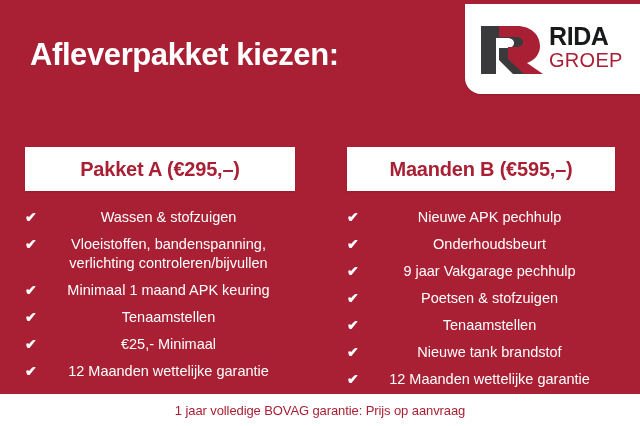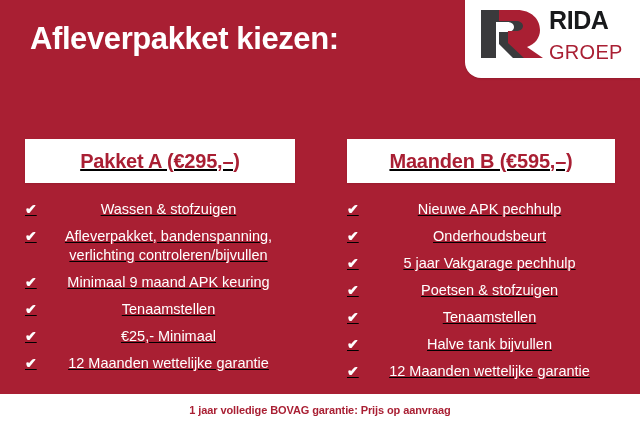--- a/index.html
+++ b/index.html
@@ -6,21 +6,21 @@
   body{
     width:640px;height:426px;
     background:#A91F33;
     font-family:"Liberation Sans", sans-serif;
     overflow:hidden;
     position:relative;
   }
   .canvas{position:relative;width:640px;height:426px;background:#A91F33;overflow:hidden;}
 
   
-  .header{position:absolute;left:0;top:0;width:640px;height:100px;}
+  .header{position:absolute;left:0;top:16px;width:640px;height:100px;}
   .page-title{
     position:absolute;left:30px;top:21px;
     color:#FFFFFF;
     font-size:31px;
     font-weight:bold;
     letter-spacing:-0.4px;
     white-space:nowrap;
   }
 
   
@@ -31,26 +31,26 @@
     box-shadow:0 1px 2px rgba(0,0,0,0.12);
   }
   .logo-mark{position:absolute;left:12px;top:20px;width:68px;height:52px;}
   .logo-words{position:absolute;left:84px;top:20px;}
   .logo-rida{
     color:#18191B;font-size:25px;font-weight:bold;line-height:25px;
     letter-spacing:-0.4px;
   }
   .logo-groep{
     color:#A91F33;font-size:20px;font-weight:normal;line-height:22px;
-    letter-spacing:0.3px;margin-top:8px;
+    letter-spacing:0.3px;margin-top:0;
   }
 
   
   .packages{position:absolute;left:0;top:131px;width:640px;}
-  .package{position:absolute;top:8px;text-decoration:underline;}
+  .package{position:absolute;top:16px;}
   .package-a{left:25px;width:270px;}
   .package-b{left:347px;width:268px;}
 
   .package-header{
     background:#FFFFFF;
     height:44px;
     display:flex;align-items:center;justify-content:center;
     box-shadow:0 1px 2px rgba(0,0,0,0.10);
   }
   .package-header-title{
@@ -81,22 +81,22 @@
   .feature-text{flex:1 1 auto;text-align:center;}
 
   
   .footer-bar{
     position:absolute;left:0;bottom:0;width:640px;height:32px;
     background:#FFFFFF;
     display:flex;align-items:center;justify-content:center;
   }
   .footer-text{
     color:#A91F33;
-    font-size:11px;
-    font-weight:bold;
+    font-size:13px;
+    font-weight:normal;
     letter-spacing:-0.1px;
     white-space:nowrap;
   }
 </style>
 </head>
 <body>
 
 <div class="canvas">
 
   <div class="header">
@@ -122,25 +122,25 @@
       <div class="package-header">
         <span class="package-header-title">Pakket A (€295,–)</span>
       </div>
       <ul class="feature-list">
         <li class="feature-item">
           <span class="check-icon">✔</span>
           <span class="feature-text">Wassen &amp; stofzuigen</span>
         </li>
         <li class="feature-item">
           <span class="check-icon">✔</span>
-          <span class="feature-text">Afleverpakket, bandenspanning, verlichting controleren/bijvullen</span>
+          <span class="feature-text">Vloeistoffen, bandenspanning, verlichting controleren/bijvullen</span>
         </li>
         <li class="feature-item">
           <span class="check-icon">✔</span>
-          <span class="feature-text">Minimaal 9 maand APK keuring</span>
+          <span class="feature-text">Minimaal 1 maand APK keuring</span>
         </li>
         <li class="feature-item">
           <span class="check-icon">✔</span>
           <span class="feature-text">Tenaamstellen</span>
         </li>
         <li class="feature-item">
           <span class="check-icon">✔</span>
           <span class="feature-text">€25,- Minimaal</span>
         </li>
         <li class="feature-item">
@@ -158,33 +158,33 @@
         <li class="feature-item">
           <span class="check-icon">✔</span>
           <span class="feature-text">Nieuwe APK pechhulp</span>
         </li>
         <li class="feature-item">
           <span class="check-icon">✔</span>
           <span class="feature-text">Onderhoudsbeurt</span>
         </li>
         <li class="feature-item">
           <span class="check-icon">✔</span>
-          <span class="feature-text">5 jaar Vakgarage pechhulp</span>
+          <span class="feature-text">9 jaar Vakgarage pechhulp</span>
         </li>
         <li class="feature-item">
           <span class="check-icon">✔</span>
           <span class="feature-text">Poetsen &amp; stofzuigen</span>
         </li>
         <li class="feature-item">
           <span class="check-icon">✔</span>
           <span class="feature-text">Tenaamstellen</span>
         </li>
         <li class="feature-item">
           <span class="check-icon">✔</span>
-          <span class="feature-text">Halve tank bijvullen</span>
+          <span class="feature-text">Nieuwe tank brandstof</span>
         </li>
         <li class="feature-item">
           <span class="check-icon">✔</span>
           <span class="feature-text">12 Maanden wettelijke garantie</span>
         </li>
       </ul>
     </div>
 
   </div>
 

